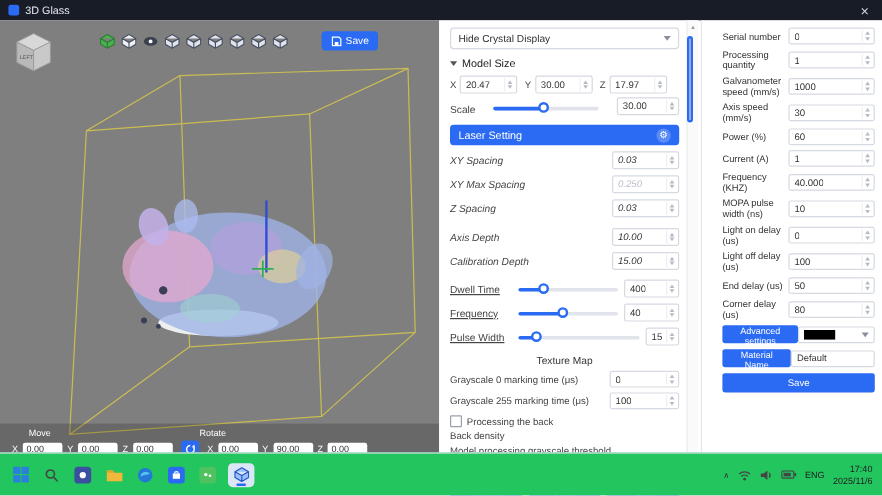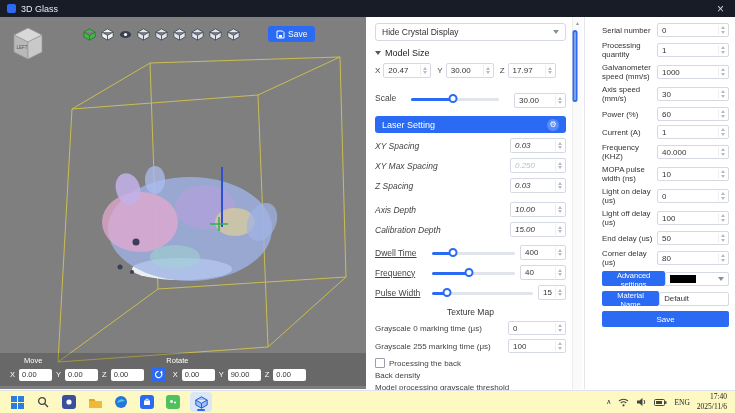--- a/index.html
+++ b/index.html
@@ -44,21 +44,21 @@
   .xyzrow{display:flex;gap:6px;margin-top:5px;align-items:center;}
   .grp{display:flex;align-items:center;gap:3px;font-size:8px;color:#444;}
 
   .nbox{position:relative;height:15px;border:1px solid #d5d9e2;border-radius:2px;display:flex;align-items:center;padding:0 11px 0 4px;font-size:8px;color:#333;background:#fff;box-sizing:border-box;}
   .nbox .val{white-space:nowrap;overflow:hidden;}
   .nbox.dim .val{color:#b9bdc6;}
   .spin{position:absolute;right:1px;top:1px;bottom:1px;width:8px;display:flex;flex-direction:column;justify-content:center;align-items:center;gap:1.5px;border-left:1px solid #efefef;}
   .su{width:0;height:0;border-left:2.5px solid transparent;border-right:2.5px solid transparent;border-bottom:3px solid #b6bac4;}
   .sd{width:0;height:0;border-left:2.5px solid transparent;border-right:2.5px solid transparent;border-top:3px solid #b6bac4;}
 
-  .scalerow{display:flex;align-items:flex-start;margin-top:15px;font-size:8.5px;color:#444;gap:15px;}
+  .scalerow{display:flex;align-items:flex-end;margin-top:3px;font-size:8.5px;color:#444;gap:15px;}
   .slider{position:relative;height:12px;}
   .track{position:absolute;top:5px;left:0;right:0;height:3px;background:#e1e4ea;border-radius:2px;}
   .fill{height:3px;background:#2b6bf3;border-radius:2px;}
   .thumb{position:absolute;top:1px;width:9px;height:9px;background:#fff;border:2px solid #2b6bf3;border-radius:50%;transform:translateX(-50%);box-sizing:border-box;}
 
   .laserbar{height:17px;background:#2b6bf3;border-radius:3px;color:#fff;display:flex;align-items:center;justify-content:space-between;padding:0 7px;font-size:9px;margin-top:8px;flex:0 0 auto;}
   .gearwrap{width:12px;height:12px;border-radius:50%;background:#5a8cf7;display:flex;align-items:center;justify-content:center;font-size:8px;color:#fff;}
 
   .prow{display:flex;align-items:center;justify-content:space-between;margin-top:5px;font-size:8.5px;color:#444;font-style:italic;}
   .prow .plabel{flex:0 0 auto;}
@@ -81,21 +81,21 @@
   .rrow{display:flex;align-items:center;justify-content:space-between;margin-bottom:4px;font-size:7.8px;color:#333;}
   .rrow .nbox{width:72px;height:14px;flex:0 0 auto;}
   .mrow{display:flex;align-items:center;justify-content:space-between;margin-bottom:5px;}
   .bluebtn{height:15px;background:#2b6bf3;color:#fff;border:0;border-radius:2px;font-size:7.5px;padding:0 5px;font-family:inherit;}
   .defbox{width:72px;height:14px;border:1px solid #d5d9e2;border-radius:2px;font-size:7.8px;display:flex;align-items:center;padding-left:4px;color:#333;box-sizing:border-box;}
   .advbox{width:72px;height:14px;border:1px solid #d5d9e2;border-radius:2px;display:flex;align-items:center;justify-content:space-between;padding:0 4px;box-sizing:border-box;}
   .swatch{width:26px;height:8px;background:#000;}
   .rsave{display:block;width:100%;height:16px;background:#2b6bf3;color:#fff;border:0;border-radius:2px;font-size:8px;margin-top:2px;font-family:inherit;}
 
   
-  .taskbar{position:absolute;left:0;right:0;bottom:0;height:23px;background:#fef9c3;border-top:1px solid #dde2ea;display:flex;align-items:center;padding:0 8px;box-sizing:border-box;font-family:Liberation Serif, serif;}
+  .taskbar{position:absolute;left:0;right:0;bottom:0;height:36px;background:#22c55e;border-top:1px solid #dde2ea;display:flex;align-items:center;padding:0 8px;box-sizing:border-box;}
   .tbleft{display:flex;align-items:center;gap:8px;}
   .tbi{width:18px;height:18px;border:0;background:transparent;display:flex;align-items:center;justify-content:center;padding:0;}
   .winlogo{display:grid;grid-template-columns:6px 6px;grid-template-rows:6px 6px;gap:1px;}
   .winlogo i{background:#2b7de0;display:block;}
   .appic{width:14px;height:14px;border-radius:3px;display:flex;align-items:center;justify-content:center;}
   .activeapp{width:22px;height:20px;background:#dbe7f6;border-radius:4px;display:flex;align-items:center;justify-content:center;position:relative;border:0;padding:0;}
   .activeapp::after{content:"";position:absolute;bottom:1px;left:7px;width:8px;height:2px;border-radius:1px;background:#2b6bf3;}
   .tbright{margin-left:auto;display:flex;align-items:center;gap:7px;}
   .traychev{font-size:7px;color:#333;}
   .lang{font-size:7.5px;color:#222;}

